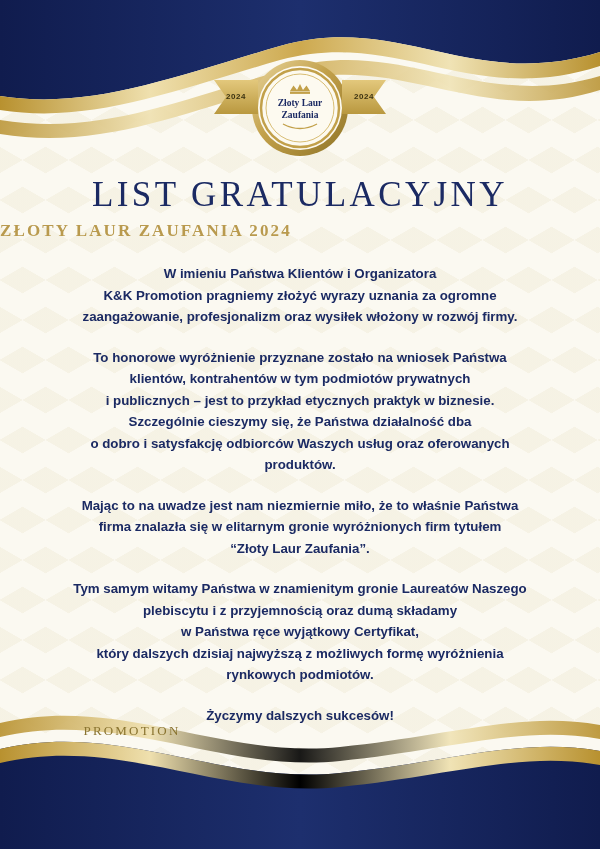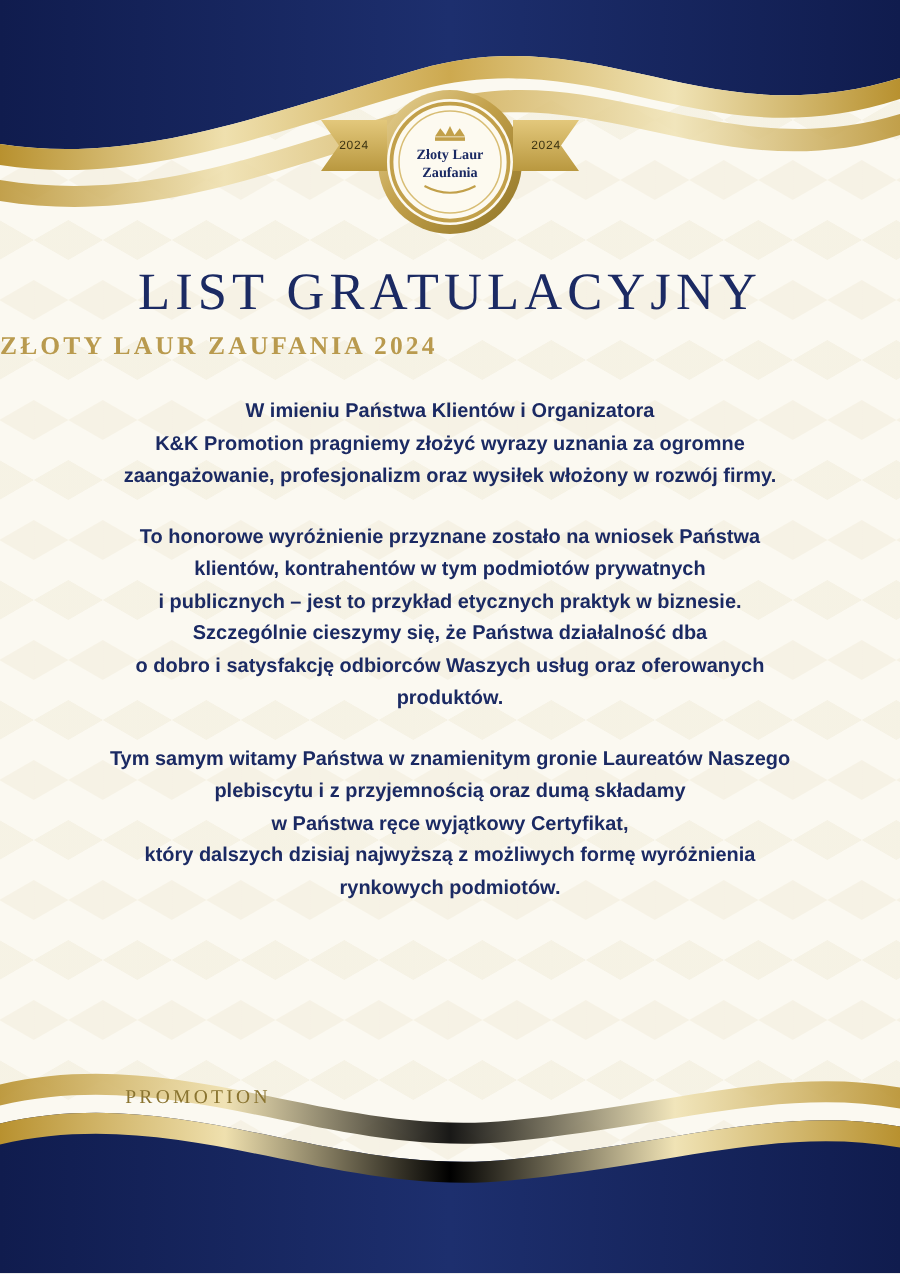--- a/index.html
+++ b/index.html
@@ -105,21 +105,21 @@
     height: 100px;
   }
   .ribbon-left, .ribbon-right {
     position: absolute;
     top: 22px;
     width: 44px;
     height: 34px;
     background: linear-gradient(180deg,#e3c87c,#b9983f);
     color: #3c3312;
     font-size: 8px;
-    font-weight: 400;
+    font-weight: 700;
     text-align: center;
     line-height: 34px;
     letter-spacing: .5px;
   }
   .ribbon-left {
     left: -36px;
     clip-path: polygon(0 0, 100% 0, 100% 100%, 0 100%, 12px 50%);
   }
   .ribbon-right {
     right: -36px;
@@ -231,25 +231,29 @@
     <div class="body-text">
       <p class="para" style="white-space:pre-line">W imieniu Państwa Klientów i Organizatora
 K&amp;K Promotion pragniemy złożyć wyrazy uznania za ogromne
 zaangażowanie, profesjonalizm oraz wysiłek włożony w rozwój firmy.</p>
       <p class="para" style="white-space:pre-line">To honorowe wyróżnienie przyznane zostało na wniosek Państwa
 klientów, kontrahentów w tym podmiotów prywatnych
 i publicznych – jest to przykład etycznych praktyk w biznesie.
 Szczególnie cieszymy się, że Państwa działalność dba
 o dobro i satysfakcję odbiorców Waszych usług oraz oferowanych
 produktów.</p>
+      <p class="para" style="white-space:pre-line">Mając to na uwadze jest nam niezmiernie miło, że to właśnie Państwa
+firma znalazła się w elitarnym gronie wyróżnionych firm tytułem
+“Złoty Laur Zaufania”.</p>
       <p class="para" style="white-space:pre-line">Tym samym witamy Państwa w znamienitym gronie Laureatów Naszego
 plebiscytu i z przyjemnością oraz dumą składamy
 w Państwa ręce wyjątkowy Certyfikat,
 który dalszych dzisiaj najwyższą z możliwych formę wyróżnienia
 rynkowych podmiotów.</p>
+      <p class="para closing">Życzymy dalszych sukcesów!</p>
     </div>
 
     <div class="logo">
       <div class="logo-word">PROMOTION</div>
     </div>
 
   </div>
 </div>
 
 </body></html>

